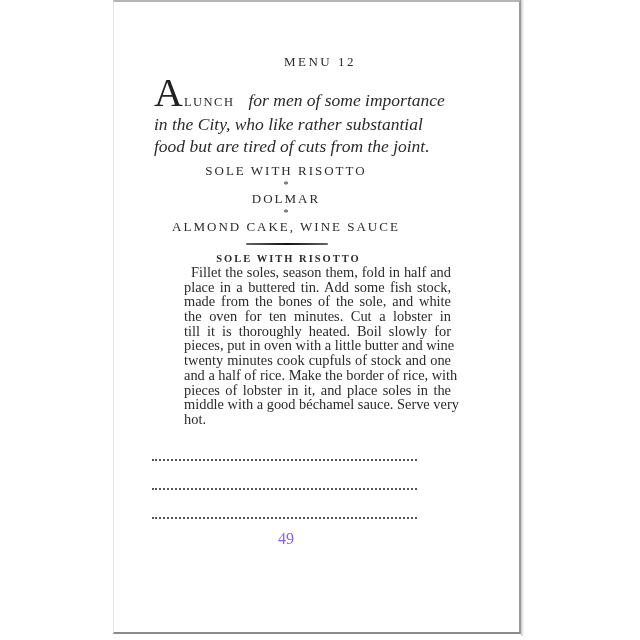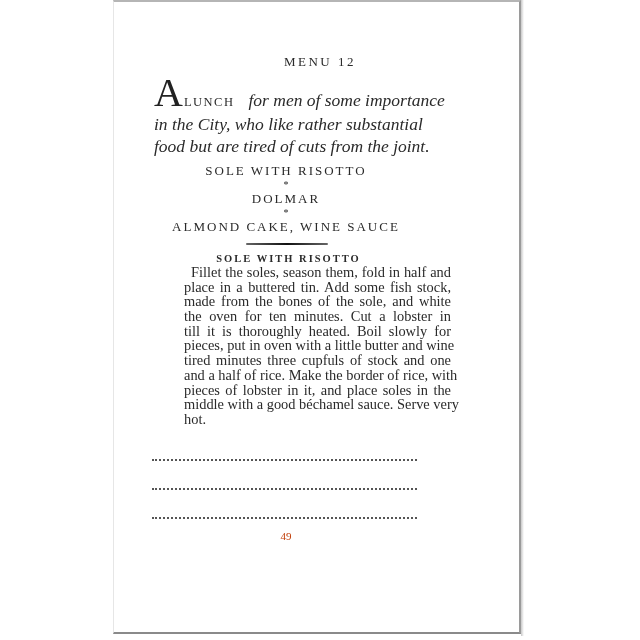--- a/index.html
+++ b/index.html
@@ -147,22 +147,22 @@
       border-bottom: 2px dotted #555;
       margin-bottom: 27px;
       width: 265px;
     }
     .page-number {
       position: absolute;
       left: 0;
       top: 530px;
       width: 572px;
       text-align: center;
-      font-size: 11px;
-      color: #c2410c;
+      font-size: 16px;
+      color: #8b5cf6;
     }
   </style>
 </head>
 <body>
 
 <div class="page"></div>
 <div class="page-shadow-right"></div>
 
 <div class="menu-title">MENU 12</div>
 
@@ -184,21 +184,21 @@
 
 <div class="recipe-title">SOLE WITH RISOTTO</div>
 
 <div class="recipe-body">
   <span class="line first">Fillet the soles, season them, fold in half and</span>
   <span class="line">place in a buttered tin. Add some fish stock,</span>
   <span class="line">made from the bones of the sole, and white</span>
   <span class="line">the oven for ten minutes. Cut a lobster in</span>
   <span class="line">till it is thoroughly heated. Boil slowly for</span>
   <span class="line">pieces, put in oven with a little butter and wine</span>
-  <span class="line">tired minutes three cupfuls of stock and one</span>
+  <span class="line">twenty minutes cook cupfuls of stock and one</span>
   <span class="line">and a half of rice. Make the border of rice, with</span>
   <span class="line">pieces of lobster in it, and place soles in the</span>
   <span class="line">middle with a good béchamel sauce. Serve very</span>
   <span class="line last">hot.</span>
 </div>
 
 <div class="notes">
   <div class="note-line"></div>
   <div class="note-line"></div>
   <div class="note-line"></div>

